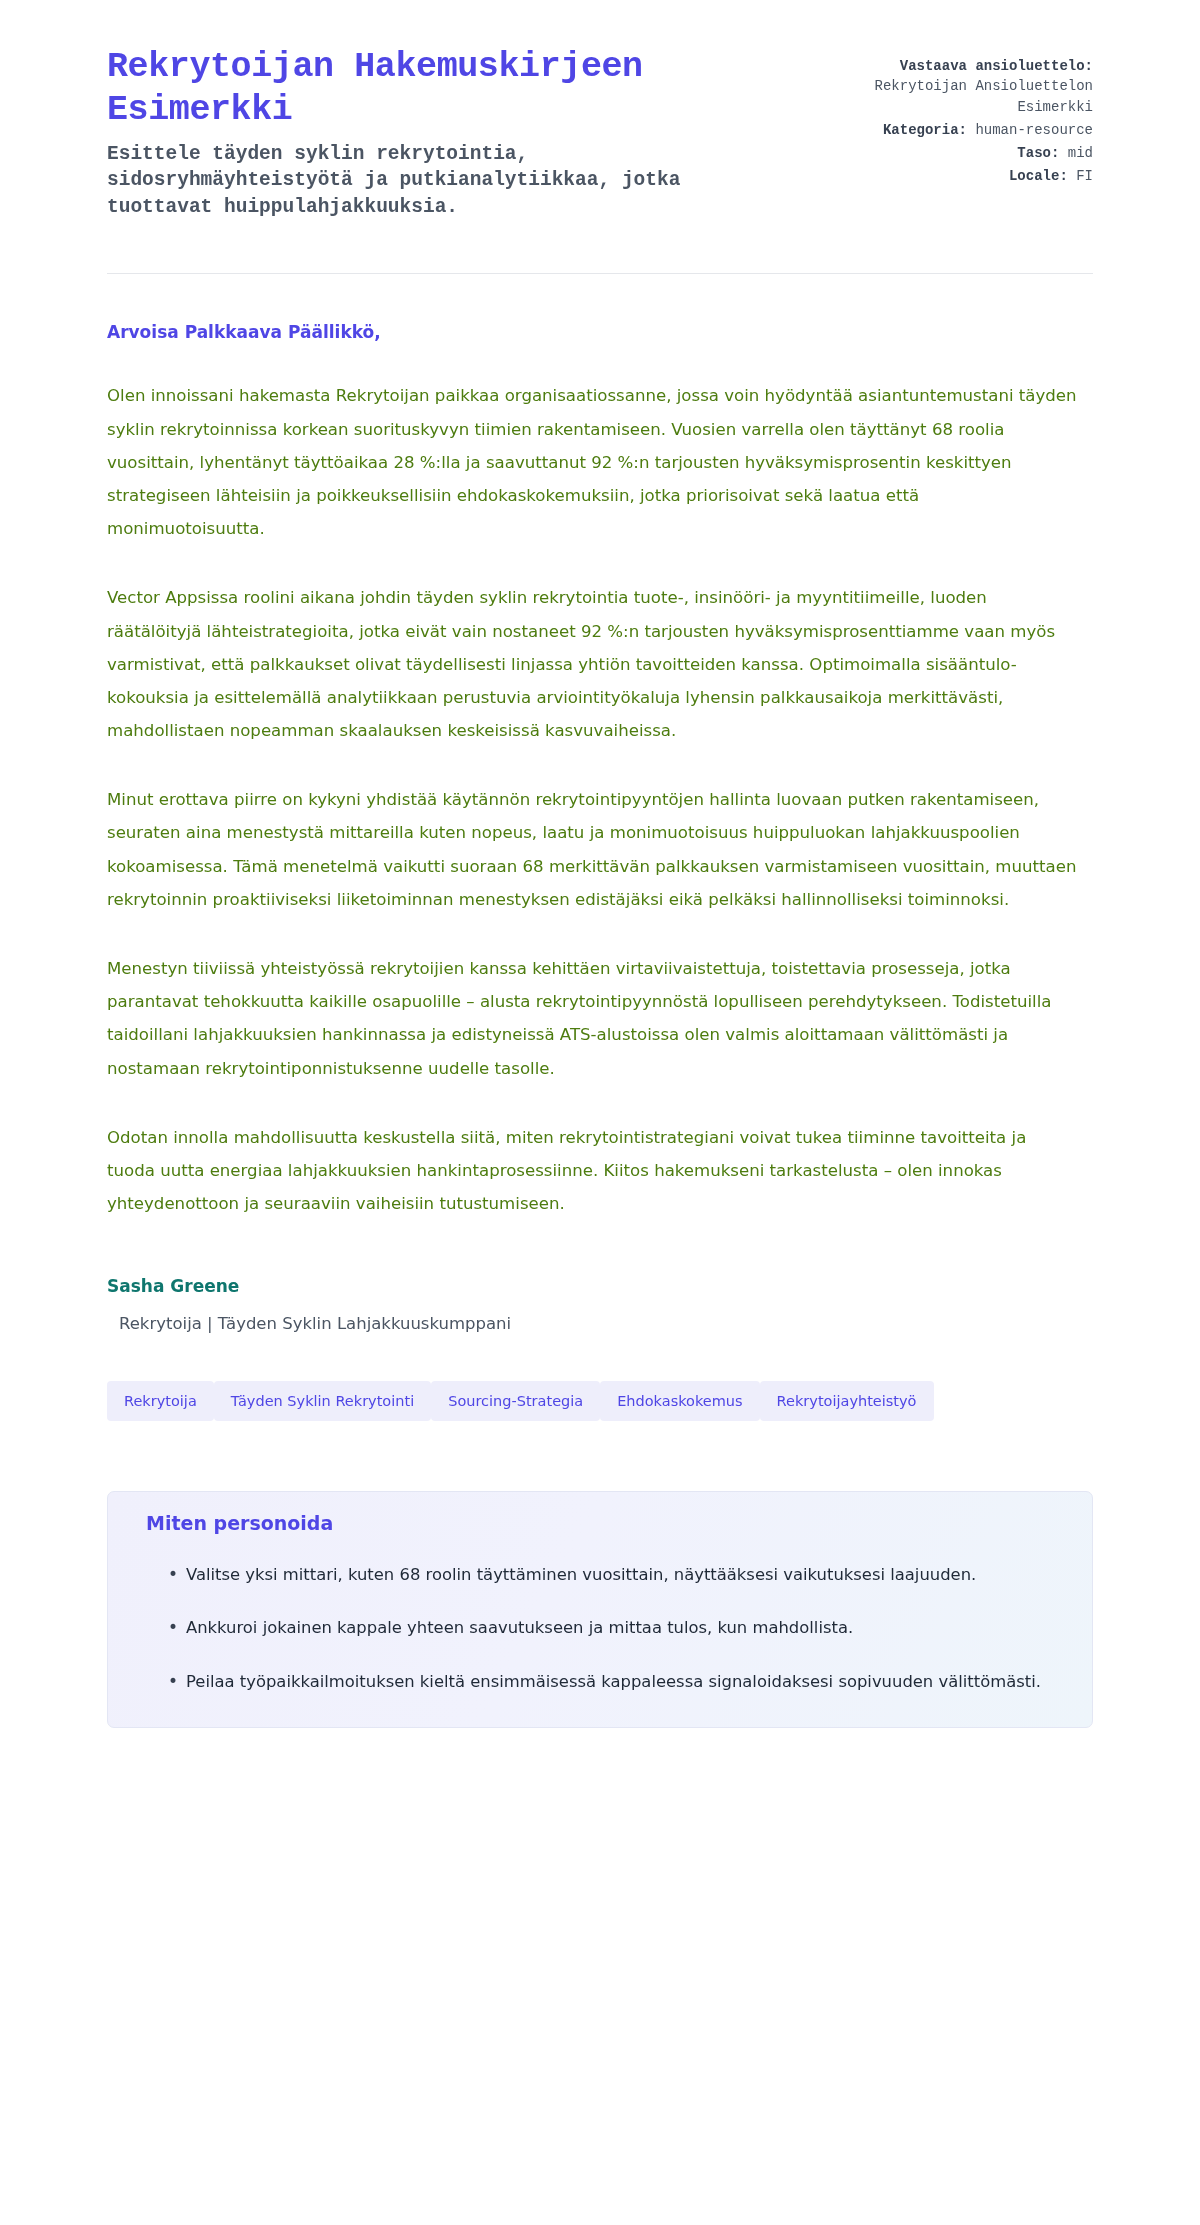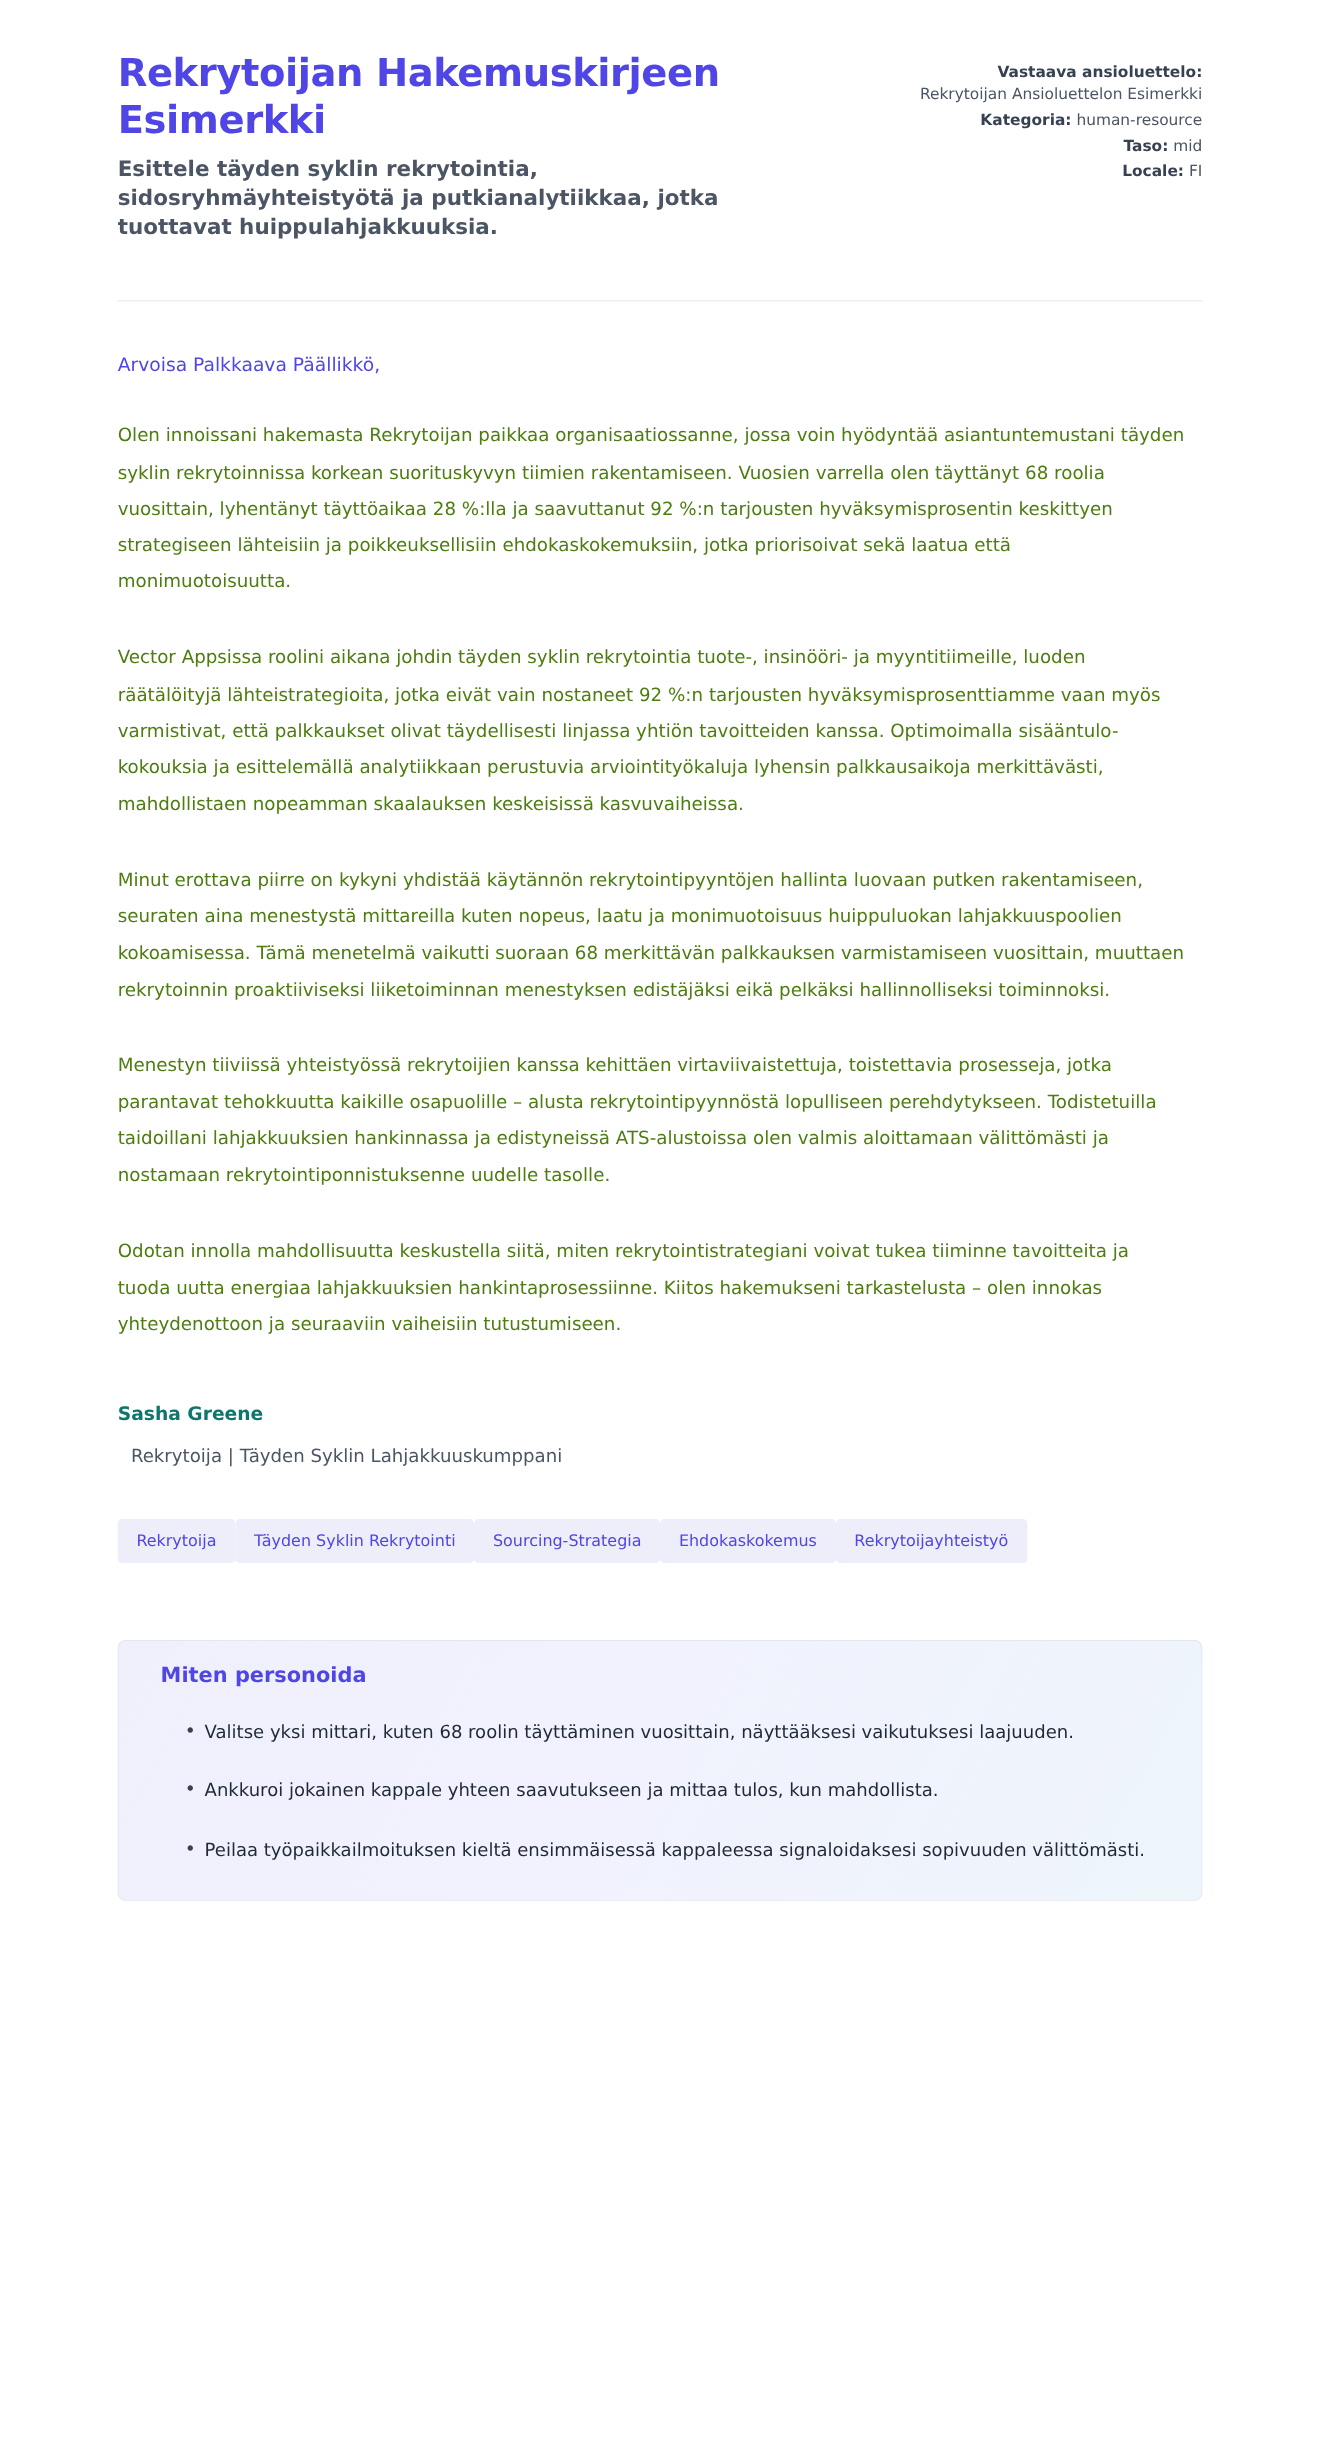--- a/index.html
+++ b/index.html
@@ -21,20 +21,21 @@
     padding: 46px 107px 0 107px;
     background: #ffffff;
   }
 
   
   .doc-header {
     display: flex;
     align-items: flex-start;
     justify-content: space-between;
     gap: 40px;
+    font-family: Liberation Mono, monospace;
   }
   .header-left { flex: 1 1 auto; max-width: 640px; }
 
   .doc-title {
     margin: 0;
     font-size: 35px;
     line-height: 1.24;
     font-weight: 700;
     letter-spacing: -0.4px;
     color: #4f46e5;
@@ -67,21 +68,21 @@
     border: 0;
     margin: 52px 0 0 0;
   }
 
   
   .letter { padding-top: 46px; }
 
   .salutation {
     margin: 0 0 34px 0;
     font-size: 17px;
-    font-weight: 400;
+    font-weight: 700;
     color: #4f46e5;
     line-height: 1.5;
   }
 
   .letter p.body-para {
     margin: 0 0 36px 0;
     font-size: 16.6px;
     line-height: 2.0;
     color: #4d7c0f;
     max-width: 970px;

